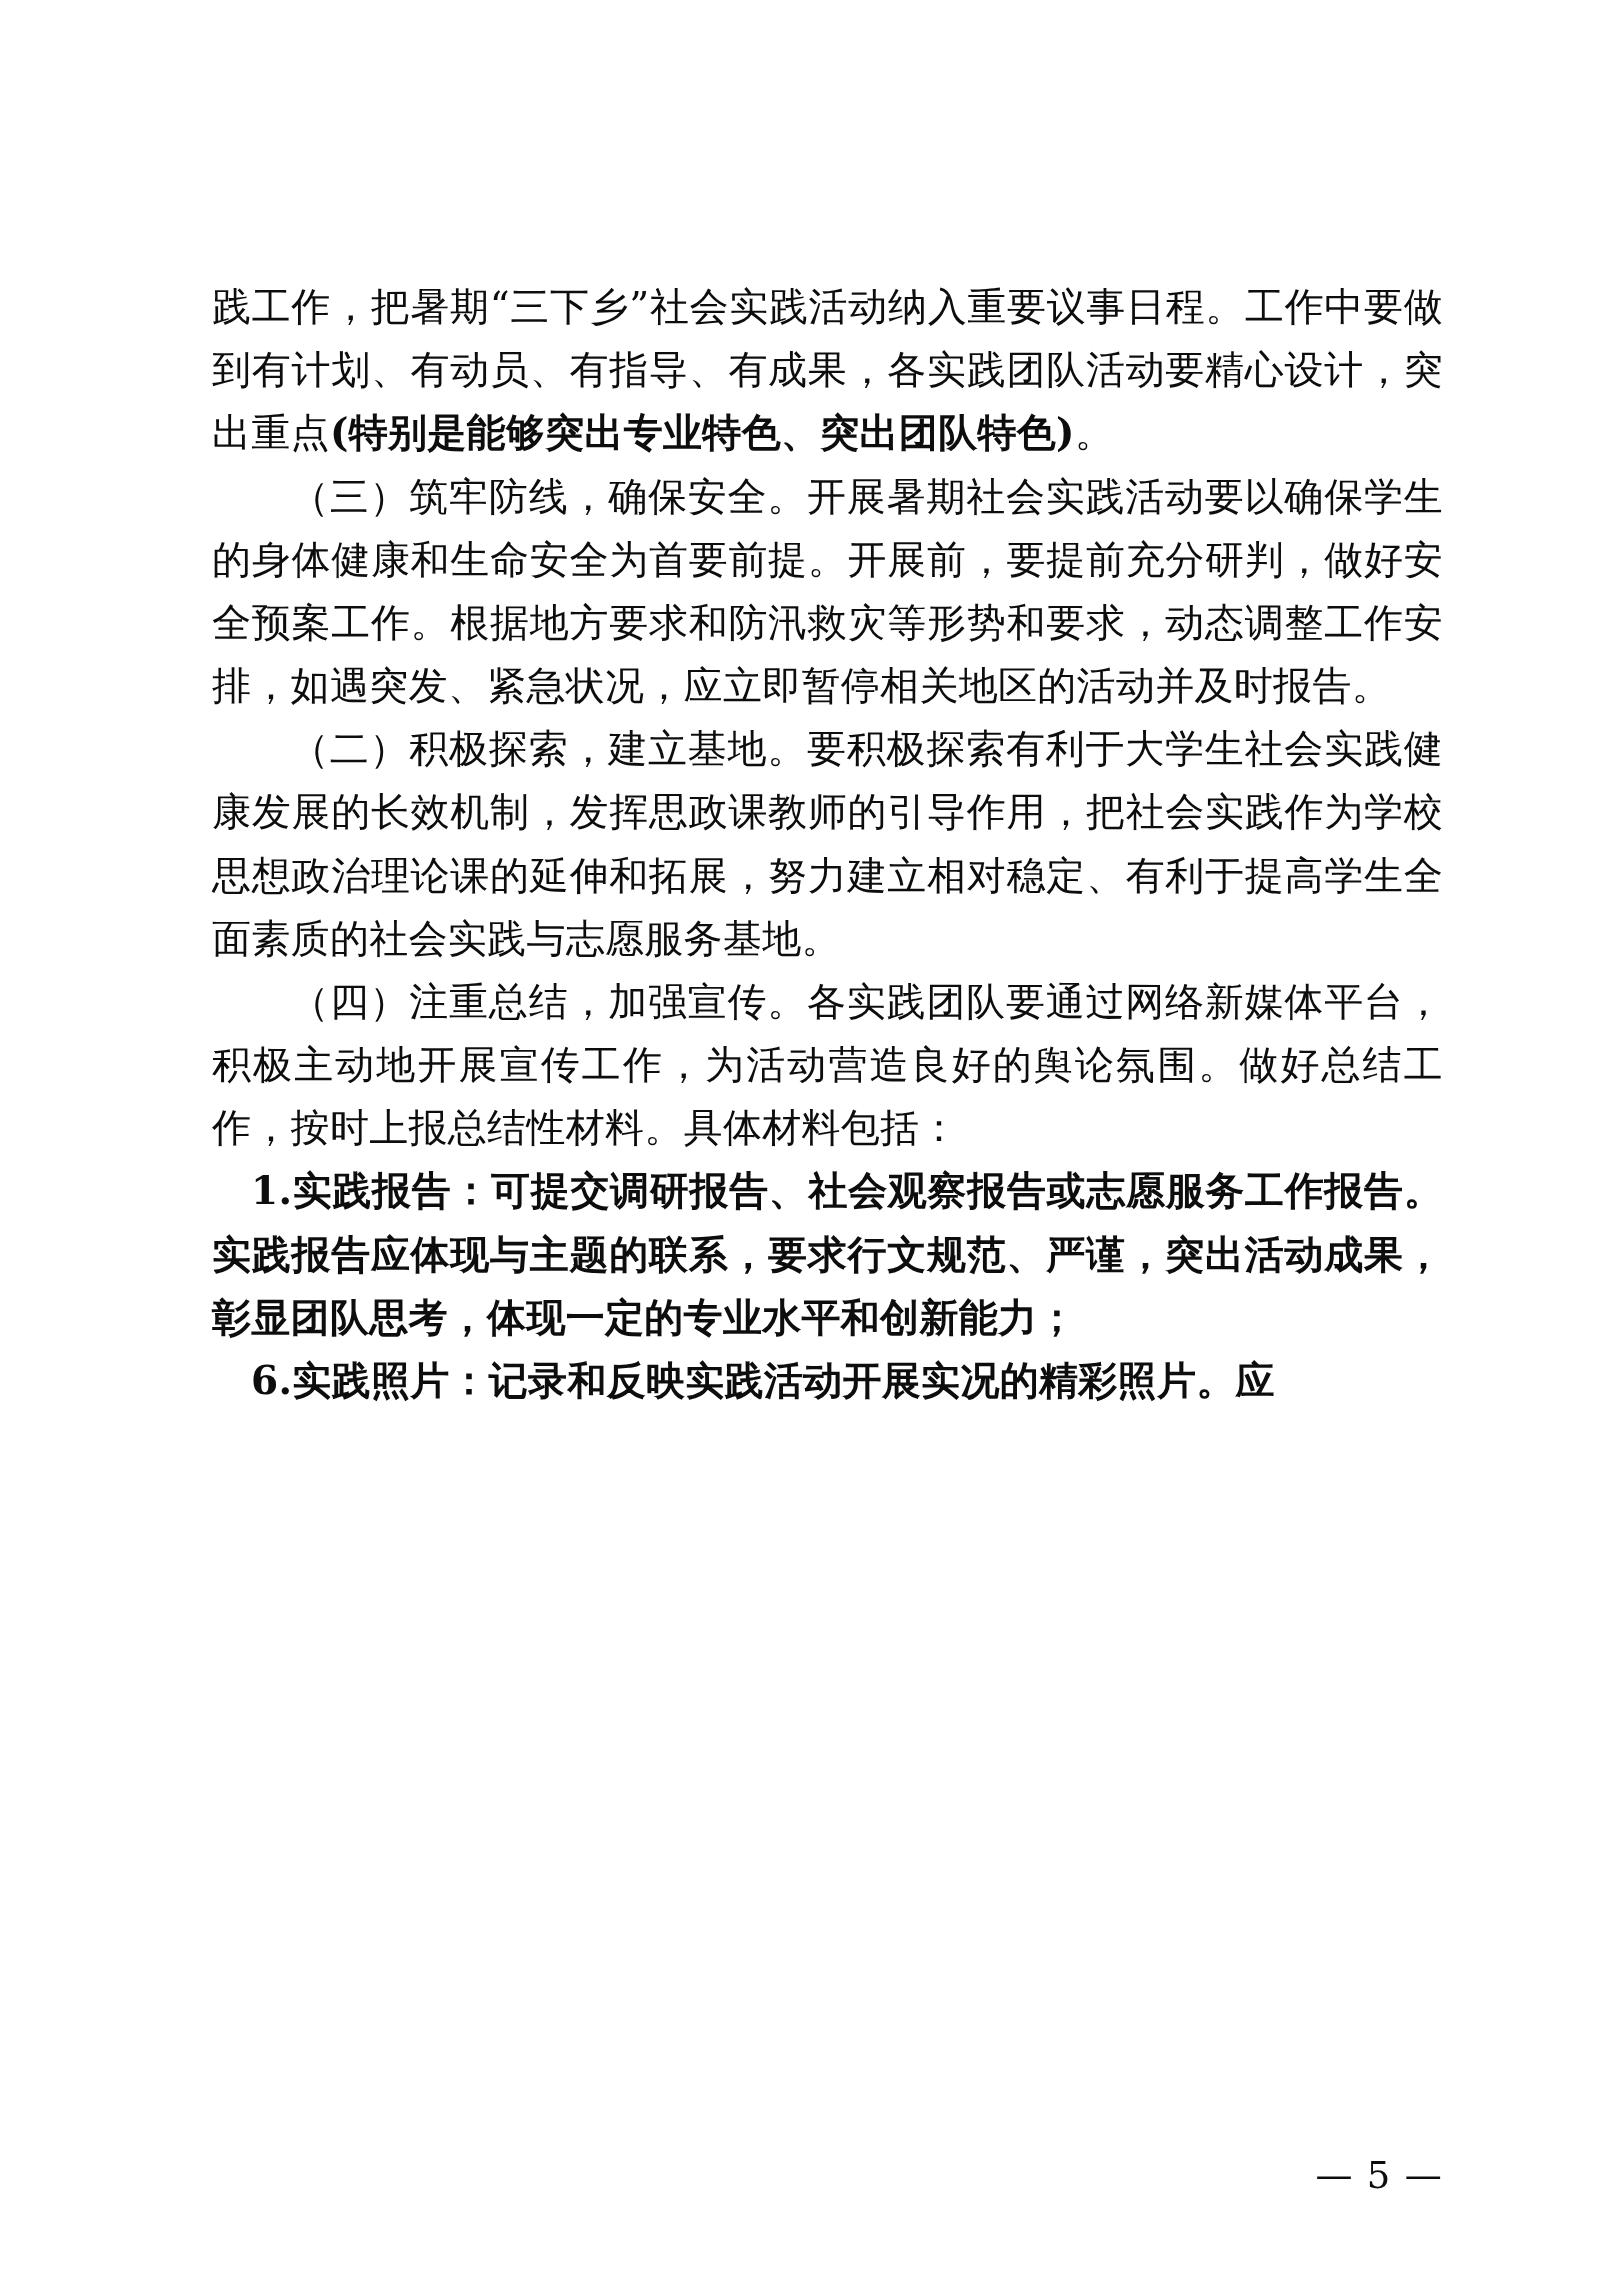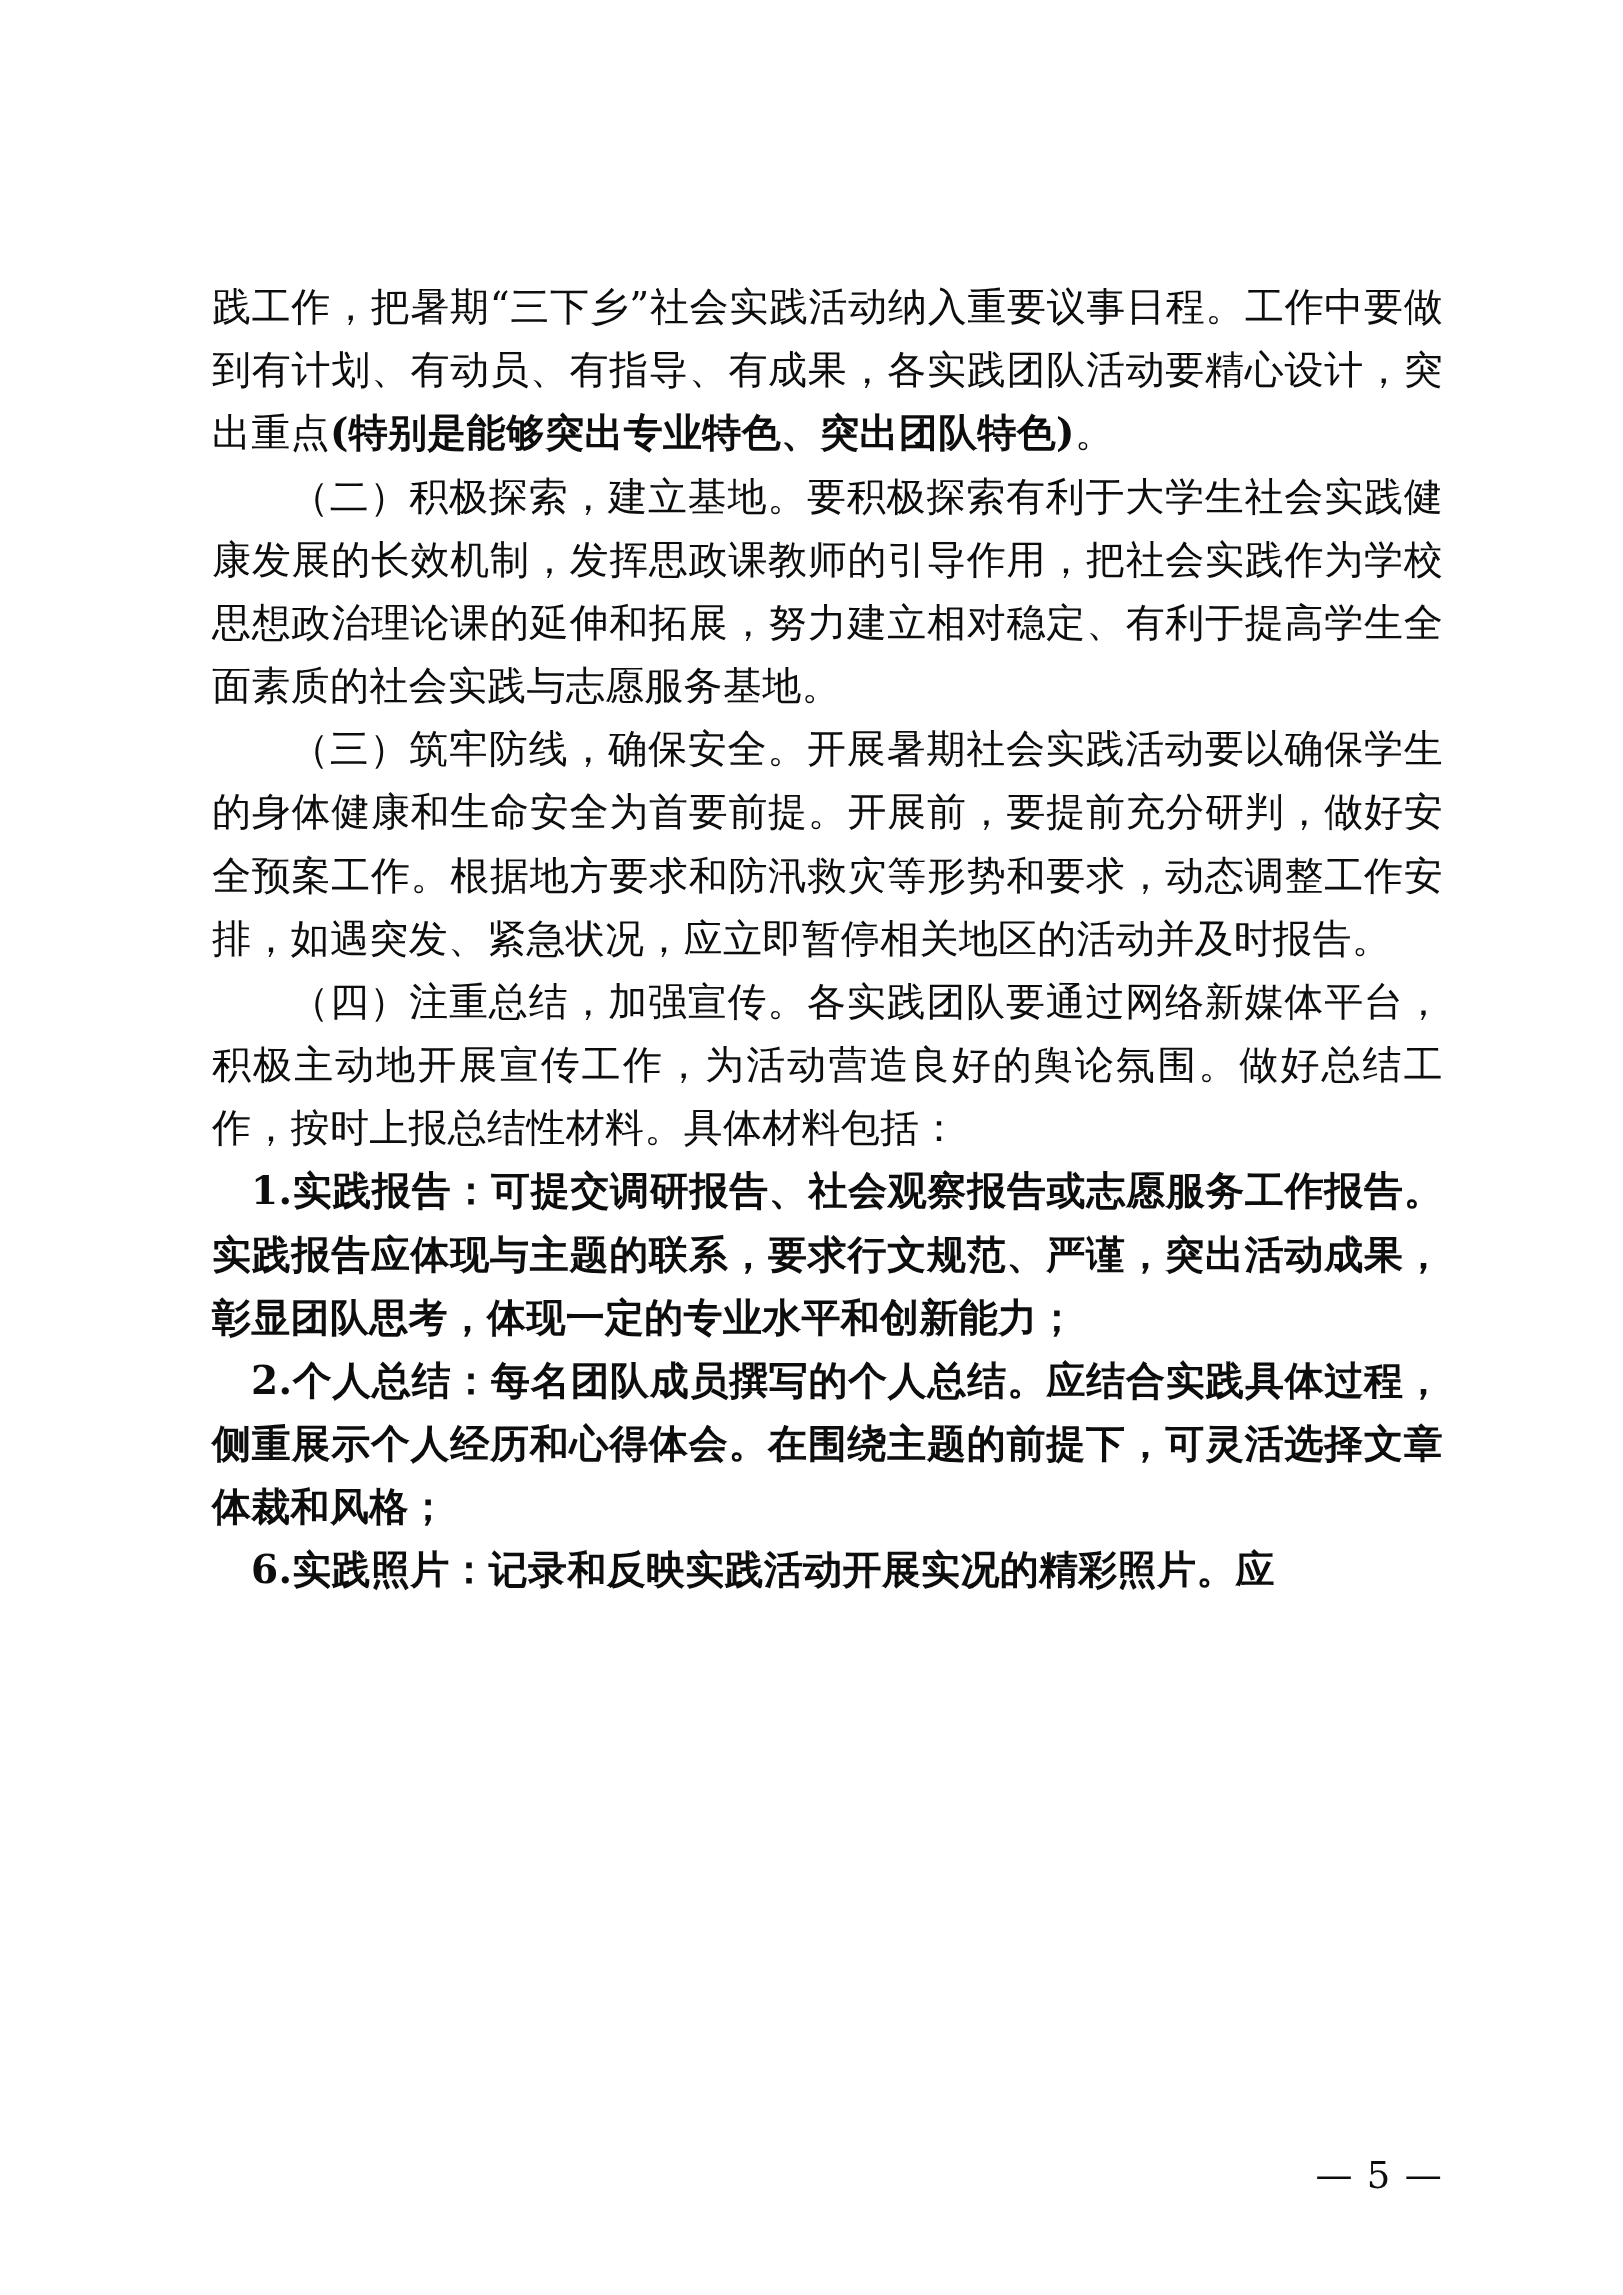--- a/index.html
+++ b/index.html
@@ -61,29 +61,28 @@
   }
 </style>
 </head>
 <body>
 
 <div class="page">
   <div class="body-text">
 
     <p class="para noindent"><span>践工作，把暑期“三下乡”社会实践活动纳入重要议事日程。工作中要做到有计划、有动员、有指导、有成果，各实践团队活动要精心设计，突出重点</span><span class="bold">(</span><span class="bold">特别是能够突出专业特色、突出团队特色</span><span class="bold">)</span><span>。</span></p>
 
+    <p class="para indent2"><span>（三）筑牢防线，确保安全。开展暑期社会实践活动要以确保学生的身体健康和生命安全为首要前提。开展前，要提前充分研判，做好安全预案工作。根据地方要求和防汛救灾等形势和要求，动态调整工作安排，如遇突发、紧急状况，应立即暂停相关地区的活动并及时报告。</span></p>
+
     <p class="para indent2"><span>（二）积极探索，建立基地。要积极探索有利于大学生社会实践健康发展的长效机制，发挥思政课教师的引导作用，把社会实践作为学校思想政治理论课的延伸和拓展，努力建立相对稳定、有利于提高学生全面素质的社会实践与志愿服务基地。</span></p>
-
-    <p class="para indent2"><span>（三）筑牢防线，确保安全。开展暑期社会实践活动要以确保学生的身体健康和生命安全为首要前提。开展前，要提前充分研判，做好安全预案工作。根据地方要求和防汛救灾等形势和要求，动态调整工作安排，如遇突发、紧急状况，应立即暂停相关地区的活动并及时报告。</span></p>
 
     <p class="para indent2"><span>（四）注重总结，加强宣传。各实践团队要通过网络新媒体平台，积极主动地开展宣传工作，为活动营造良好的舆论氛围。做好总结工作，按时上报总结性材料。具体材料包括：</span></p>
 
     <p class="para indent1"><span>1.实践报告：可提交调研报告、社会观察报告或志愿服务工作报告。实践报告应体现与主题的联系，要求行文规范、严谨，突出活动成果，彰显团队思考，体现一定的专业水平和创新能力；</span></p>
 
-    <p class="para indent1"><span>2.个人总结：每名团队成员撰写的个人总结。应结合实践具体过程，侧重展示个人经历和心得体会。在围绕主题的前提下，可灵活选择文章体裁和风格；</span></p>
 
     <p class="para indent1"><span>6.实践照片：记录和反映实践活动开展实况的精彩照片。应</span></p>
 
   </div>
 
   <div class="page-number">— 5 —</div>
 </div>
 
 
 </body></html>

